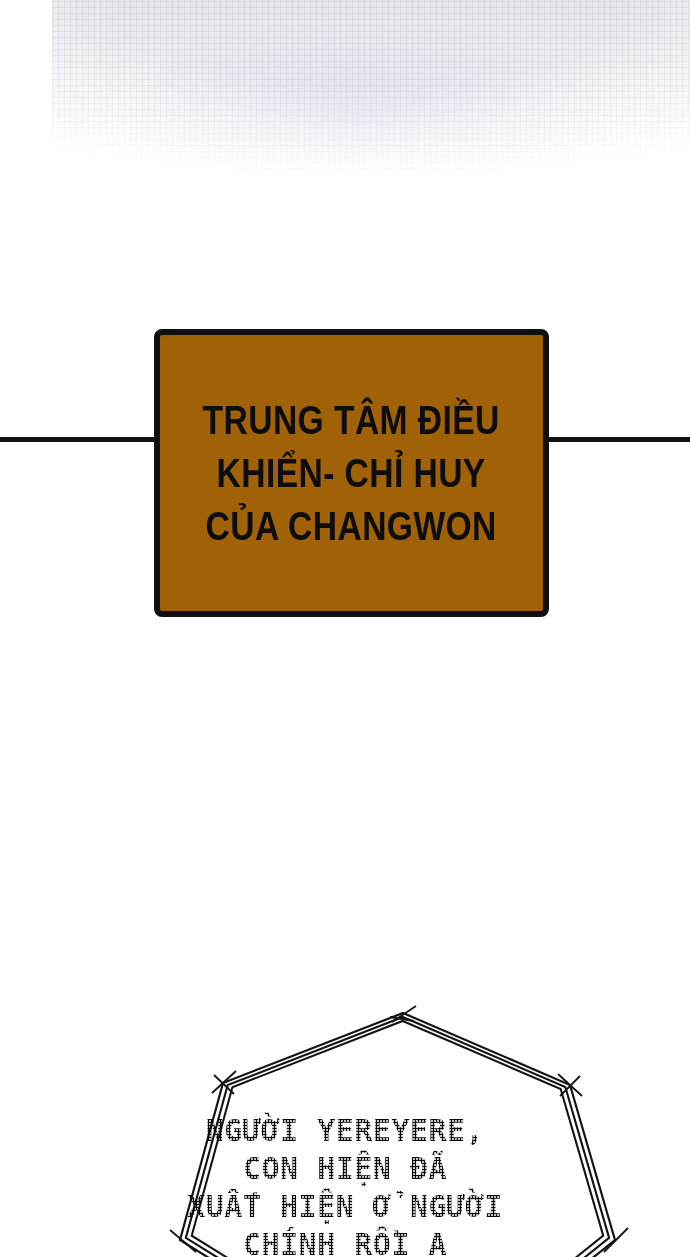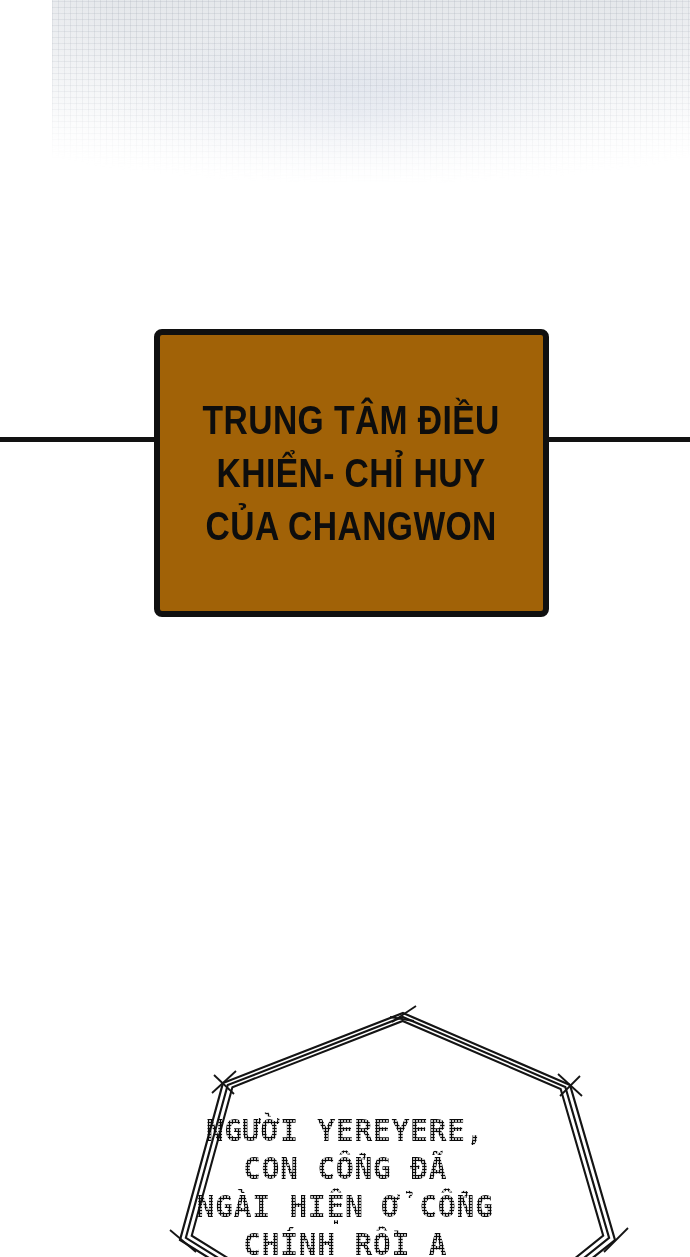--- a/index.html
+++ b/index.html
@@ -108,18 +108,18 @@
         <line x1="558" y1="1074" x2="582" y2="1096"></line>
         <line x1="560" y1="1096" x2="580" y2="1076"></line>
         <line x1="170" y1="1230" x2="196" y2="1252"></line>
         <line x1="604" y1="1252" x2="628" y2="1228"></line>
       </g>
     </g>
   </svg>
 
   <div class="bubble-text">
     <div class="dotline">NGƯỜI YEREYERE,</div>
-    <div class="dotline">CON CỔNG ĐÃ</div>
-    <div class="dotline">NGÀI HIỆN Ở CỔNG</div>
+    <div class="dotline">CON HIỆN ĐÃ</div>
+    <div class="dotline">XUẤT HIỆN Ở NGƯỜI</div>
     <div class="dotline">CHÍNH RỒI Ạ</div>
   </div>
 
 </div>
 
 </body></html>

